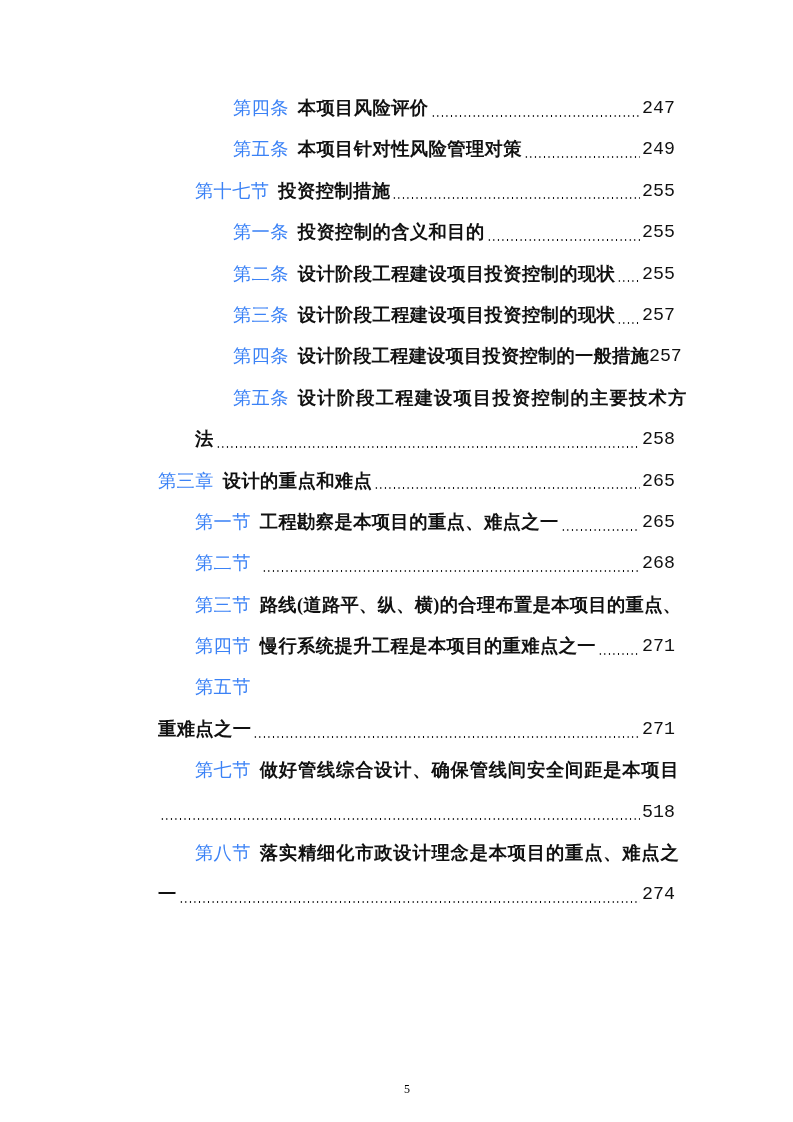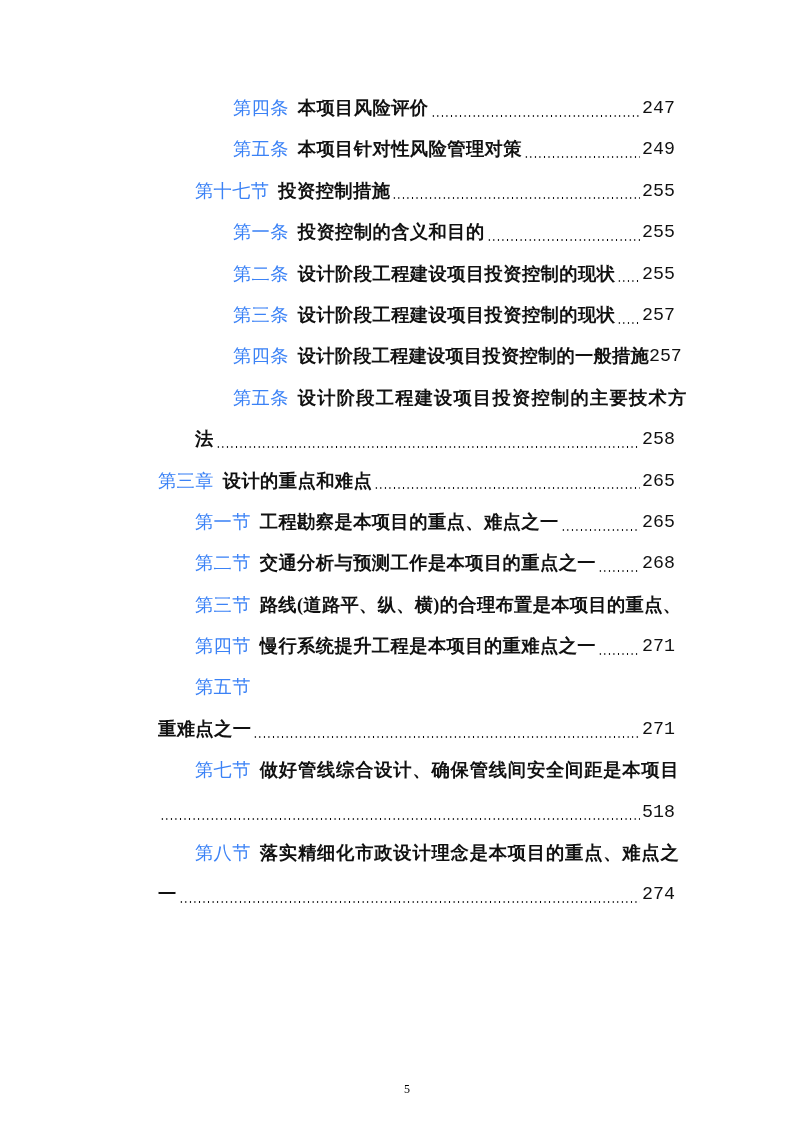--- a/index.html
+++ b/index.html
@@ -94,21 +94,20 @@
 
   <div class="line lvl2">
     <span class="label">第一节</span>
     <span class="title">工程勘察是本项目的重点、难点之一</span>
     <span class="leader"></span>
     <span class="pg">265</span>
   </div>
 
   <div class="line lvl2">
     <span class="label">第二节</span>
-    <span class="title">交通分析与预测工作是本项目的重点之一</span>
     <span class="leader"></span>
     <span class="pg">268</span>
   </div>
 
   <div class="line lvl2">
     <span class="label">第三节</span>
     <span class="title justify" style="letter-spacing:0.3px">路线(道路平、纵、横)的合理布置是本项目的重点、</span>
   </div>
 
   <div class="line lvl2">

